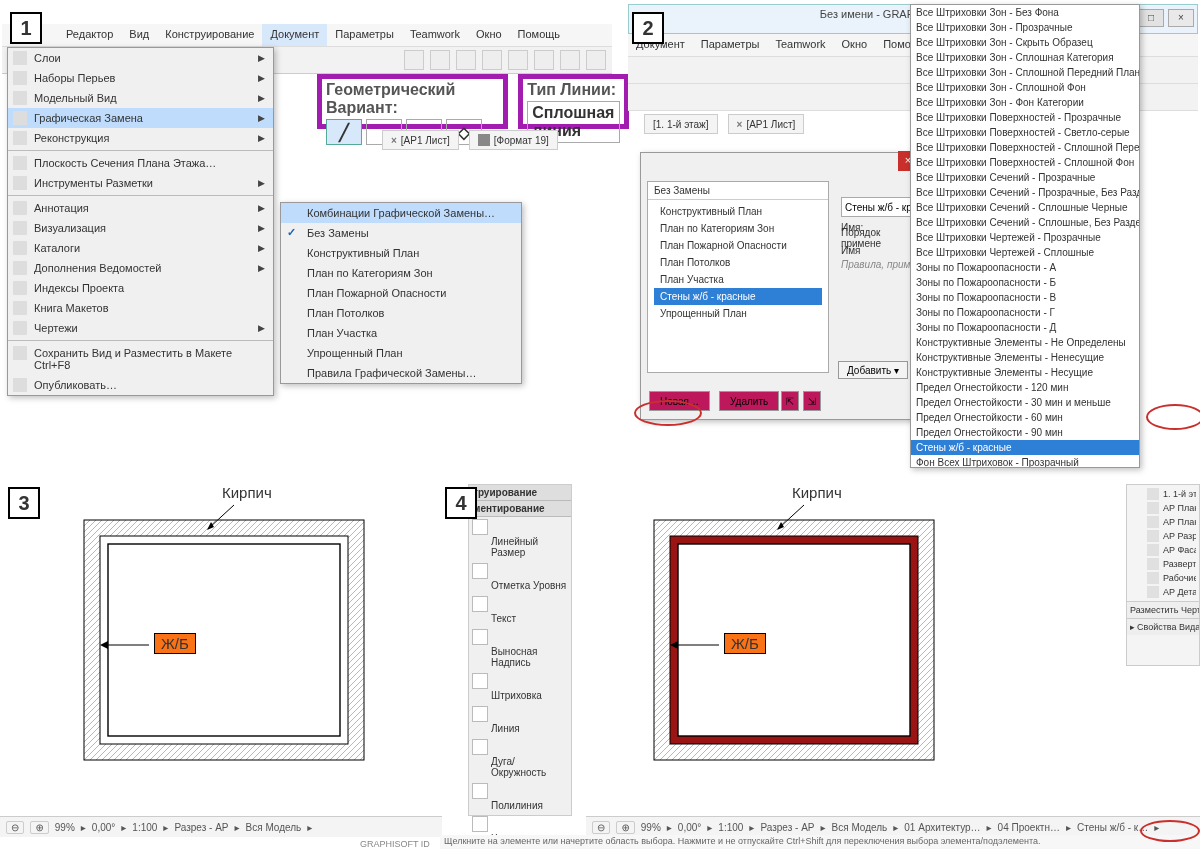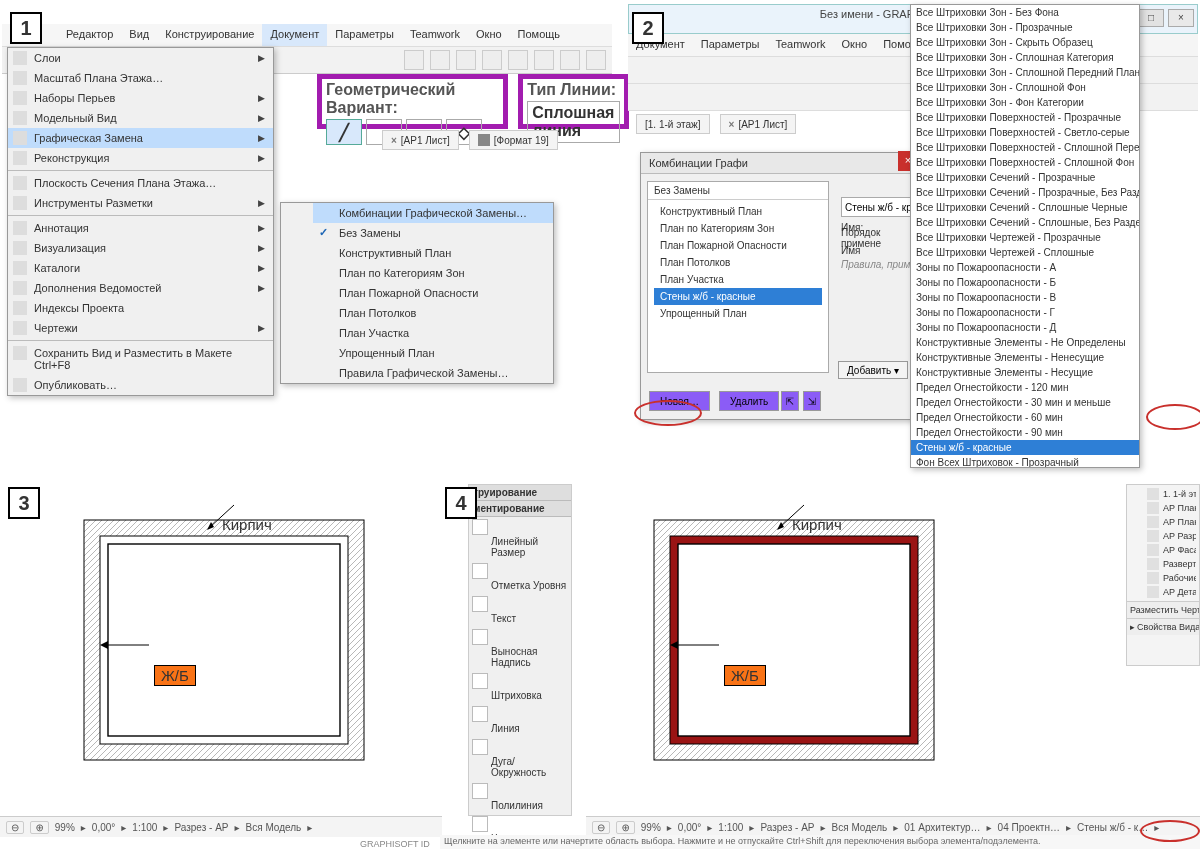--- a/index.html
+++ b/index.html
@@ -15,21 +15,21 @@
 .menubar div{padding:4px 8px;cursor:default;}
 .menubar div.active{background:#d8e8fb;}
 .toolbar{height:26px;background:#f2f2f2;border-bottom:1px solid #ccc;display:flex;align-items:center;padding:0 6px;gap:6px;font-size:10px;color:#666;}
 .tb-ico{width:18px;height:18px;background:#eee;border:1px solid #ccc;display:inline-block;}
 .docmenu{position:absolute;left:5px;top:23px;width:265px;background:#f0f0f0;border:1px solid #999;box-shadow:2px 2px 6px rgba(0,0,0,0.25);z-index:50;}
 .docmenu .item{padding:4px 8px 4px 26px;display:flex;justify-content:space-between;align-items:center;position:relative;}
 .docmenu .item.hl{background:#bfdcfc;}
 .docmenu .item .arrow{font-size:9px;color:#444;}
 .docmenu .item .icon-slot{position:absolute;left:5px;top:3px;width:14px;height:14px;background:#ddd;}
 .docmenu .sep{height:1px;background:#bbb;margin:2px 0;}
-.submenu{position:absolute;left:278px;top:178px;width:240px;background:#f0f0f0;border:1px solid #999;box-shadow:2px 2px 6px rgba(0,0,0,0.25);z-index:51;padding-left:32px;}
+.submenu{position:absolute;left:278px;top:178px;width:240px;background:#f0f0f0;border:1px solid #999;box-shadow:2px 2px 6px rgba(0,0,0,0.25);z-index:51;}
 .submenu .item{padding:4px 10px 4px 26px;position:relative;}
 .submenu .item.hl{background:#bfdcfc;}
 .submenu .check{position:absolute;left:6px;top:3px;color:#1e66b5;font-weight:bold;}
 .optrow{position:absolute;top:50px;height:55px;display:flex;gap:10px;}
 .optbox{border:5px solid #a21caf;padding:2px 4px;font-size:16px;font-weight:bold;}
 .optbox .hdr{color:#555;margin-bottom:2px;}
 .geombtns{display:flex;gap:4px;}
 .geombtns span{width:34px;height:24px;border:1px solid #aaa;display:flex;align-items:center;justify-content:center;}
 .geombtns span.sel{background:#d8e8fb;border-color:#5a9;}
 .tabbar{position:absolute;top:106px;height:20px;display:flex;gap:10px;font-size:10px;}
@@ -44,31 +44,31 @@
 .winbtns span.close{background:#e9e9e9;}
 .p2 .menubar{background:#f5f5f5;}
 .p2 .toolrow{height:22px;background:#f2f2f2;border-bottom:1px solid #ddd;padding:2px;}
 .dialog{position:absolute;left:12px;top:148px;width:275px;height:266px;border:1px solid #999;background:#f0f0f0;box-shadow:2px 2px 6px rgba(0,0,0,0.25);z-index:40;}
 .dialog .dlgtitle{background:#e8e8e8;padding:4px 8px;color:#333;border-bottom:1px solid #bbb;}
 .dialog .listbox{position:absolute;left:6px;top:28px;width:180px;height:190px;background:#fff;border:1px solid #aaa;font-size:10px;}
 .dialog .listbox div{padding:3px 6px;}
 .dialog .listbox div.sel{background:#2e7fd6;color:#fff;}
 .dialog .lbl{position:absolute;left:200px;font-size:10px;color:#333;}
 .dialog .inp{position:absolute;left:200px;width:68px;height:16px;border:1px solid #aaa;background:#fff;font-size:10px;padding:1px 3px;}
-.dialog .btn{position:absolute;bottom:8px;height:20px;border:1px solid #999;background:#8b5cf6;padding:2px 10px;font-size:10px;}
+.dialog .btn{position:absolute;bottom:8px;height:20px;border:1px solid #999;background:#be185d;padding:2px 10px;font-size:10px;}
 .dialog .add{position:absolute;right:8px;bottom:40px;height:18px;border:1px solid #999;background:#f4f4f4;font-size:10px;padding:1px 8px;}
 .red-oval{position:absolute;border:2px solid #c9302c;border-radius:50%;background:transparent;pointer-events:none;z-index:60;}
 
 .droplist{position:absolute;left:282px;top:0px;width:228px;height:462px;background:#fff;border:1px solid #999;box-shadow:2px 2px 6px rgba(0,0,0,0.25);font-size:10px;z-index:70;overflow:hidden;}
 .droplist div{padding:2px 5px;white-space:nowrap;}
 .droplist div.sel{background:#2e7fd6;color:#fff;}
 
 
 .drawing{position:absolute;}
-.dwg-label{font-family:sans-serif;font-size:15px;margin-top:32px;}
+.dwg-label{font-family:sans-serif;font-size:15px;}
 .lbl-box{border:1px solid #000;padding:1px 6px;display:inline-block;background:#f97316;}
 .arrow-line{stroke:#000;stroke-width:1;fill:none;}
 
 
 .toolpanel{position:absolute;left:468px;top:484px;width:102px;height:330px;background:#f0f0f0;border:1px solid #ccc;font-size:10px;}
 .toolpanel .thdr{background:#dedede;padding:2px 4px;font-weight:bold;border-bottom:1px solid #bbb;}
 .toolpanel .titem{padding:19px 4px 3px 22px;position:relative;}
 .toolpanel .titem .ti{position:absolute;left:3px;top:2px;width:14px;height:14px;border:1px solid #bbb;background:#fff;}
 
 
@@ -149,24 +149,20 @@
   </div>
 
   <div class="docmenu" id="docmenu">
       <div class="item">
         <span class="icon-slot"></span>
         <span>Слои</span>
         <span class="arrow">▶</span>
       </div>
       <div class="item">
         <span class="icon-slot"></span>
-        <span>Масштаб Плана Этажа…</span>
-      </div>
-      <div class="item">
-        <span class="icon-slot"></span>
         <span>Наборы Перьев</span>
         <span class="arrow">▶</span>
       </div>
       <div class="item">
         <span class="icon-slot"></span>
         <span>Модельный Вид</span>
         <span class="arrow">▶</span>
       </div>
       <div class="item hl">
         <span class="icon-slot"></span>
@@ -205,20 +201,24 @@
         <span class="arrow">▶</span>
       </div>
       <div class="item">
         <span class="icon-slot"></span>
         <span>Дополнения Ведомостей</span>
         <span class="arrow">▶</span>
       </div>
       <div class="item">
         <span class="icon-slot"></span>
         <span>Индексы Проекта</span>
+      </div>
+      <div class="item">
+        <span class="icon-slot"></span>
+        <span>Книга Макетов</span>
       </div>
       <div class="item">
         <span class="icon-slot"></span>
         <span>Чертежи</span>
         <span class="arrow">▶</span>
       </div>
       <div class="sep"></div>
       <div class="item">
         <span class="icon-slot"></span>
         <span>Сохранить Вид и Разместить в Макете   Ctrl+F8</span>
@@ -253,33 +253,32 @@
   </div>
   <div class="menubar">
     <div>Документ</div>
     <div>Параметры</div>
     <div>Teamwork</div>
     <div>Окно</div>
     <div>Помощь</div>
   </div>
   <div class="toolrow"></div>
   <div class="toolrow"></div>
-  <div class="tabbar" style="position:absolute;left:8px;top:110px;">
+  <div class="tabbar" style="position:absolute;left:16px;top:110px;">
     <span class="tab">
         <span>[1. 1-й этаж]</span>
       </span>
     <span class="tab">
         <span class="x">×</span>
         <span>[АР1 Лист]</span>
       </span>
   </div>
 
   <div class="dialog">
     <div style="position:absolute;right:-2px;top:-2px;width:20px;height:20px;background:#c9302c;color:#fff;text-align:center;line-height:19px;">×</div>
-    <div class="dlgtitle">Комбинации Графи</div>
     <div class="listbox">
       <div style="border-bottom:1px solid #ccc;">Без Замены</div>
       <div id="p2list">
           <div>Конструктивный План</div>
           <div>План по Категориям Зон</div>
           <div>План Пожарной Опасности</div>
           <div>План Потолков</div>
           <div>План Участка</div>
           <div class="sel">Стены ж/б - красные</div>
           <div>Упрощенный План</div>

